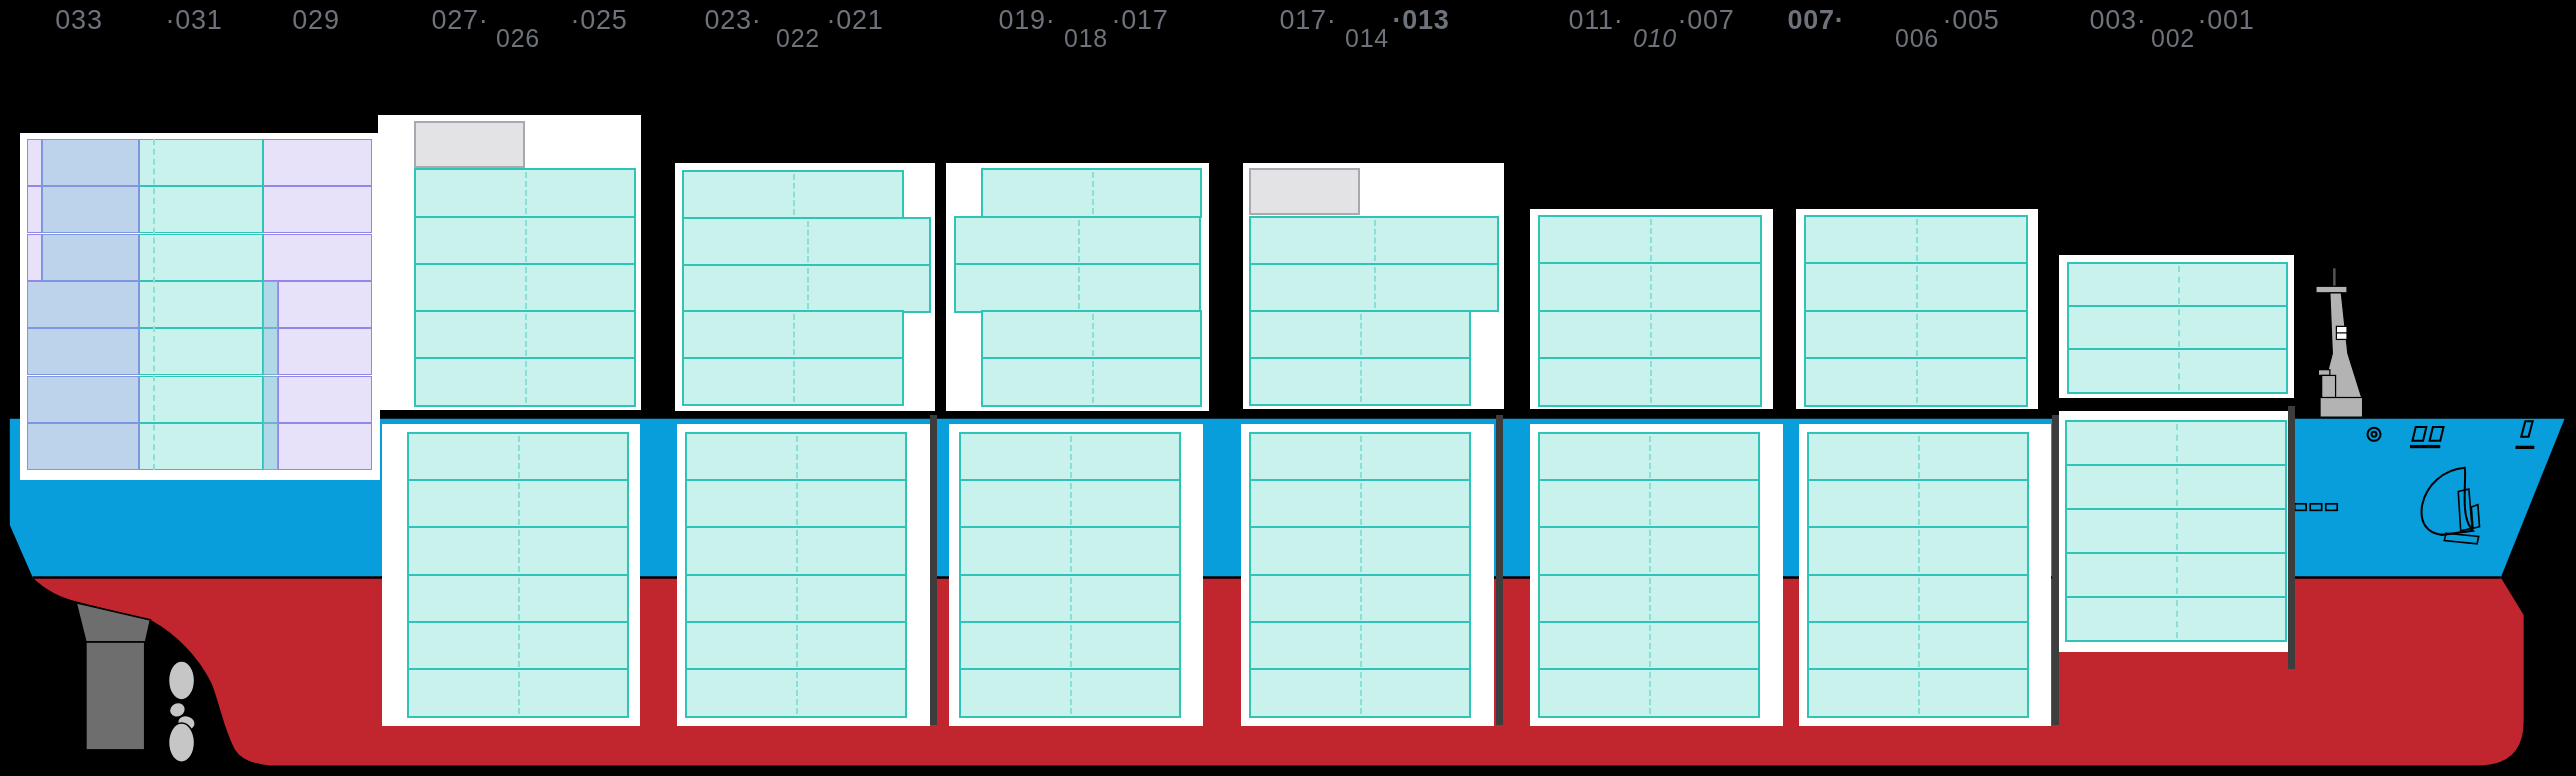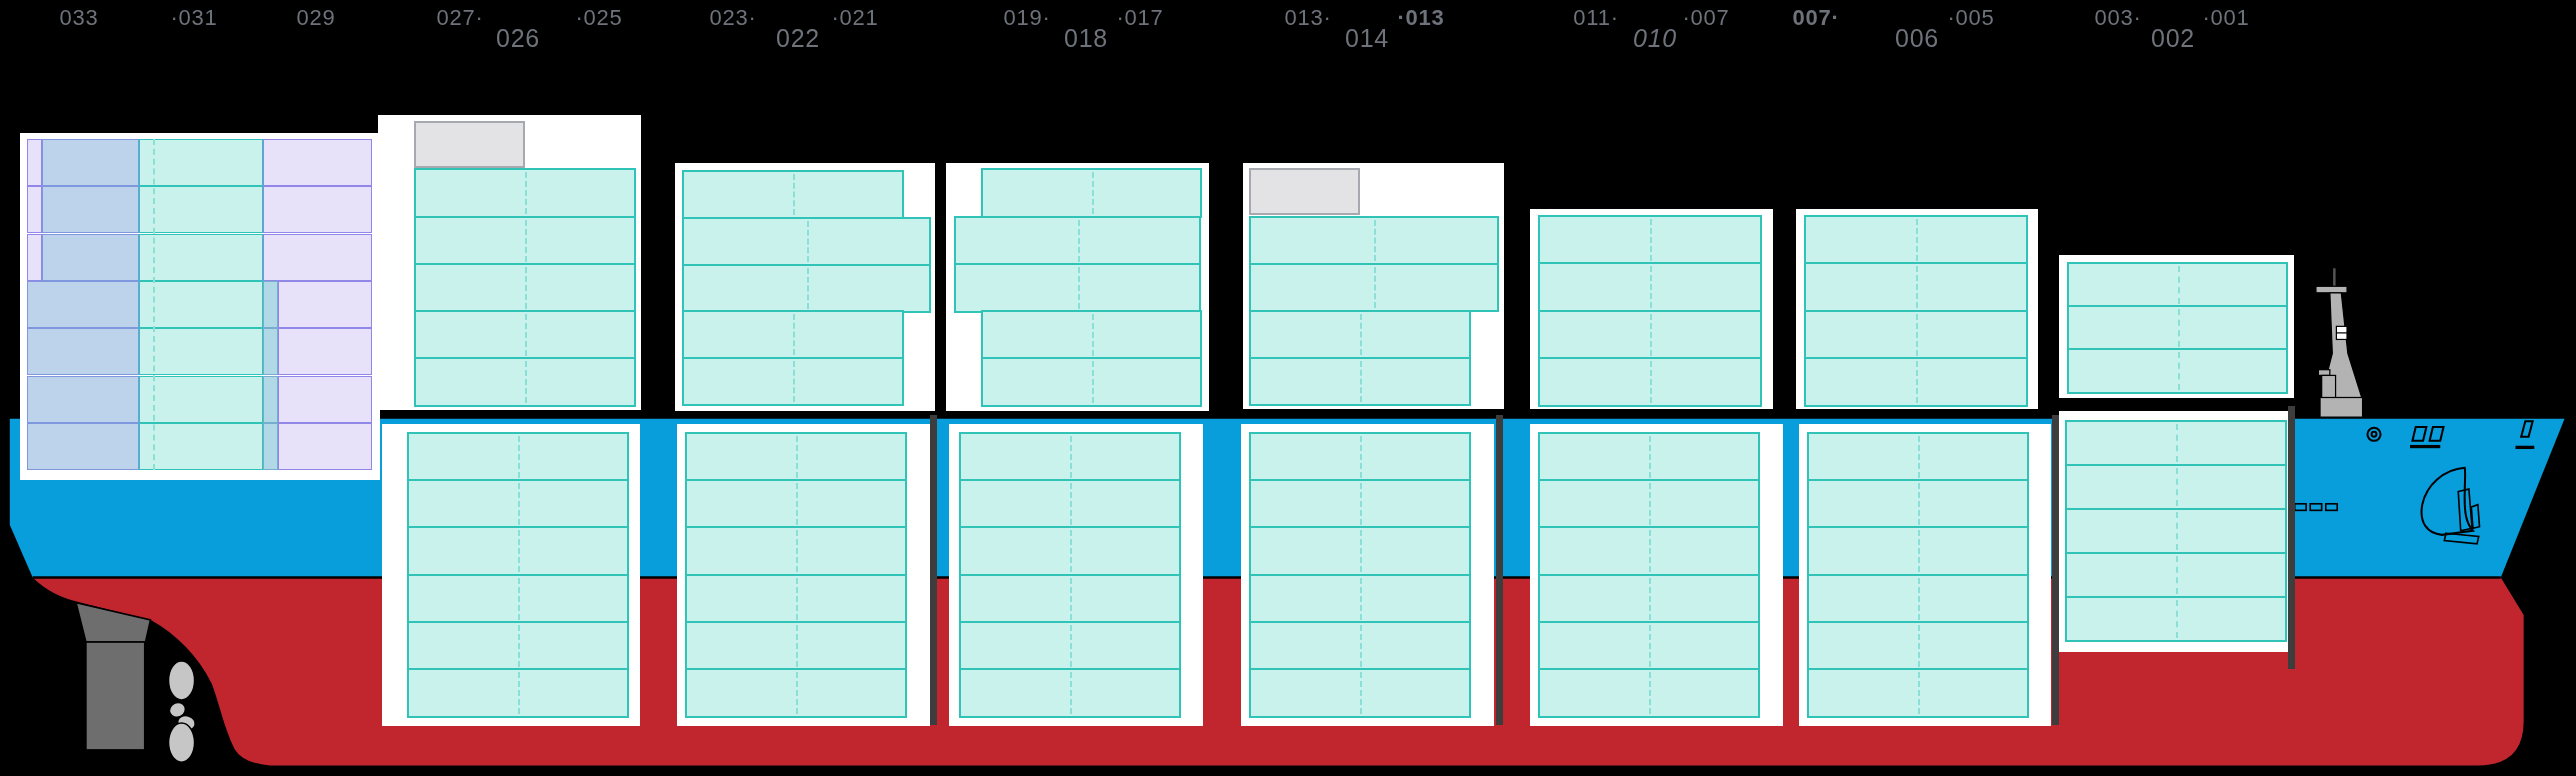--- a/index.html
+++ b/index.html
@@ -1,20 +1,20 @@
 <!DOCTYPE html>
 <html style="--background: #000000; --label: #6E727B; --panel: #FFFFFF; --teal-fill: #C9F2EC; --teal-border: #2FC4B7; --teal-dash: #8ADFD6; --gray-box-fill: #E3E3E6; --gray-box-border: #A7A9B0; --blue-fill: #BDD3EC; --blue-border: #7F97DF; --lavender-fill: #E7E1F9; --lavender-border: #9087E8; --bluestrip-fill: #B0D8E6; --bluestrip-border: #74AECC; --hull-blue: #089EDC; --hull-red: #C1262E; --rudder-gray: #6E6E6E; --prop-gray: #C6C6C6; --mast-gray: #B3B3B3; --dark-bar: #3D3D3D;font-size:13px"><head>
 <meta charset="utf-8">
 <style>
   html,body{margin:0;padding:0;background:#000;}
   .stage{position:relative;width:2576px;height:777px;background:var(--background,#000);overflow:hidden;
          font-family:"Liberation Sans", sans-serif;}
   .stage svg{position:absolute;left:0;top:0;}
   #labels-layer,#bays-layer{position:absolute;left:0;top:0;width:100%;height:100%;}
-  .lbl{position:absolute;transform:translateX(-50%);color:var(--label);font-size:22px;letter-spacing:0.8px;white-space:nowrap;}
+  .lbl{position:absolute;transform:translateX(-50%);color:var(--label);font-size:27px;letter-spacing:0.8px;white-space:nowrap;}
   .lbl.r1{top:4.9px;}
   .lbl.r2{top:24px;font-size:25px;}
   .panel{position:absolute;background:var(--panel);}
   .graybox{position:absolute;background:var(--gray-box-fill);border:2.5px solid var(--gray-box-border);box-sizing:border-box;}
   .cellrow{position:absolute;background:var(--teal-fill);border:2.5px solid var(--teal-border);box-sizing:border-box;}
   .vdash{position:absolute;left:50%;top:1.6px;bottom:1.6px;width:0;border-left:2.5px dashed var(--teal-dash);}
   .seg{position:absolute;box-sizing:border-box;border:1.6px solid;}
   .seg-lav{background:var(--lavender-fill);border-color:var(--lavender-border);}
   .seg-blue{background:var(--blue-fill);border-color:var(--blue-border);}
   .seg-teal{background:var(--teal-fill);border-color:var(--teal-border);}
@@ -351,21 +351,21 @@
   <div id="labels-layer">
       <span class="lbl r1" style="left: 79px;">033</span>
       <span class="lbl r1" style="left: 194px;">·031</span>
       <span class="lbl r1" style="left: 316px;">029</span>
       <span class="lbl r1" style="left: 460px;">027·</span>
       <span class="lbl r1" style="left: 575px; margin-left: 24px;">·025</span>
       <span class="lbl r1" style="left: 733px;">023·</span>
       <span class="lbl r1" style="left: 855px;">·021</span>
       <span class="lbl r1" style="left: 1027px;">019·</span>
       <span class="lbl r1" style="left: 1140px;">·017</span>
-      <span class="lbl r1" style="left: 1308px;">013·</span>
+      <span class="lbl r1" style="left: 1308px;">017·</span>
       <span class="lbl r1" style="left: 1421px; font-weight: bold;">·013</span>
       <span class="lbl r1" style="left: 1596px;">011·</span>
       <span class="lbl r1" style="left: 1706px;">·007</span>
       <span class="lbl r1" style="left: 1816px; font-weight: bold;">007·</span>
       <span class="lbl r1" style="left: 1971px;">·005</span>
       <span class="lbl r1" style="left: 2118px;">003·</span>
       <span class="lbl r1" style="left: 2226px; text-align: center;">·001</span>
       <span class="lbl r2" style="left: 518px;">026</span>
       <span class="lbl r2" style="left: 798px;">022</span>
       <span class="lbl r2" style="left: 1086px;">018</span>

